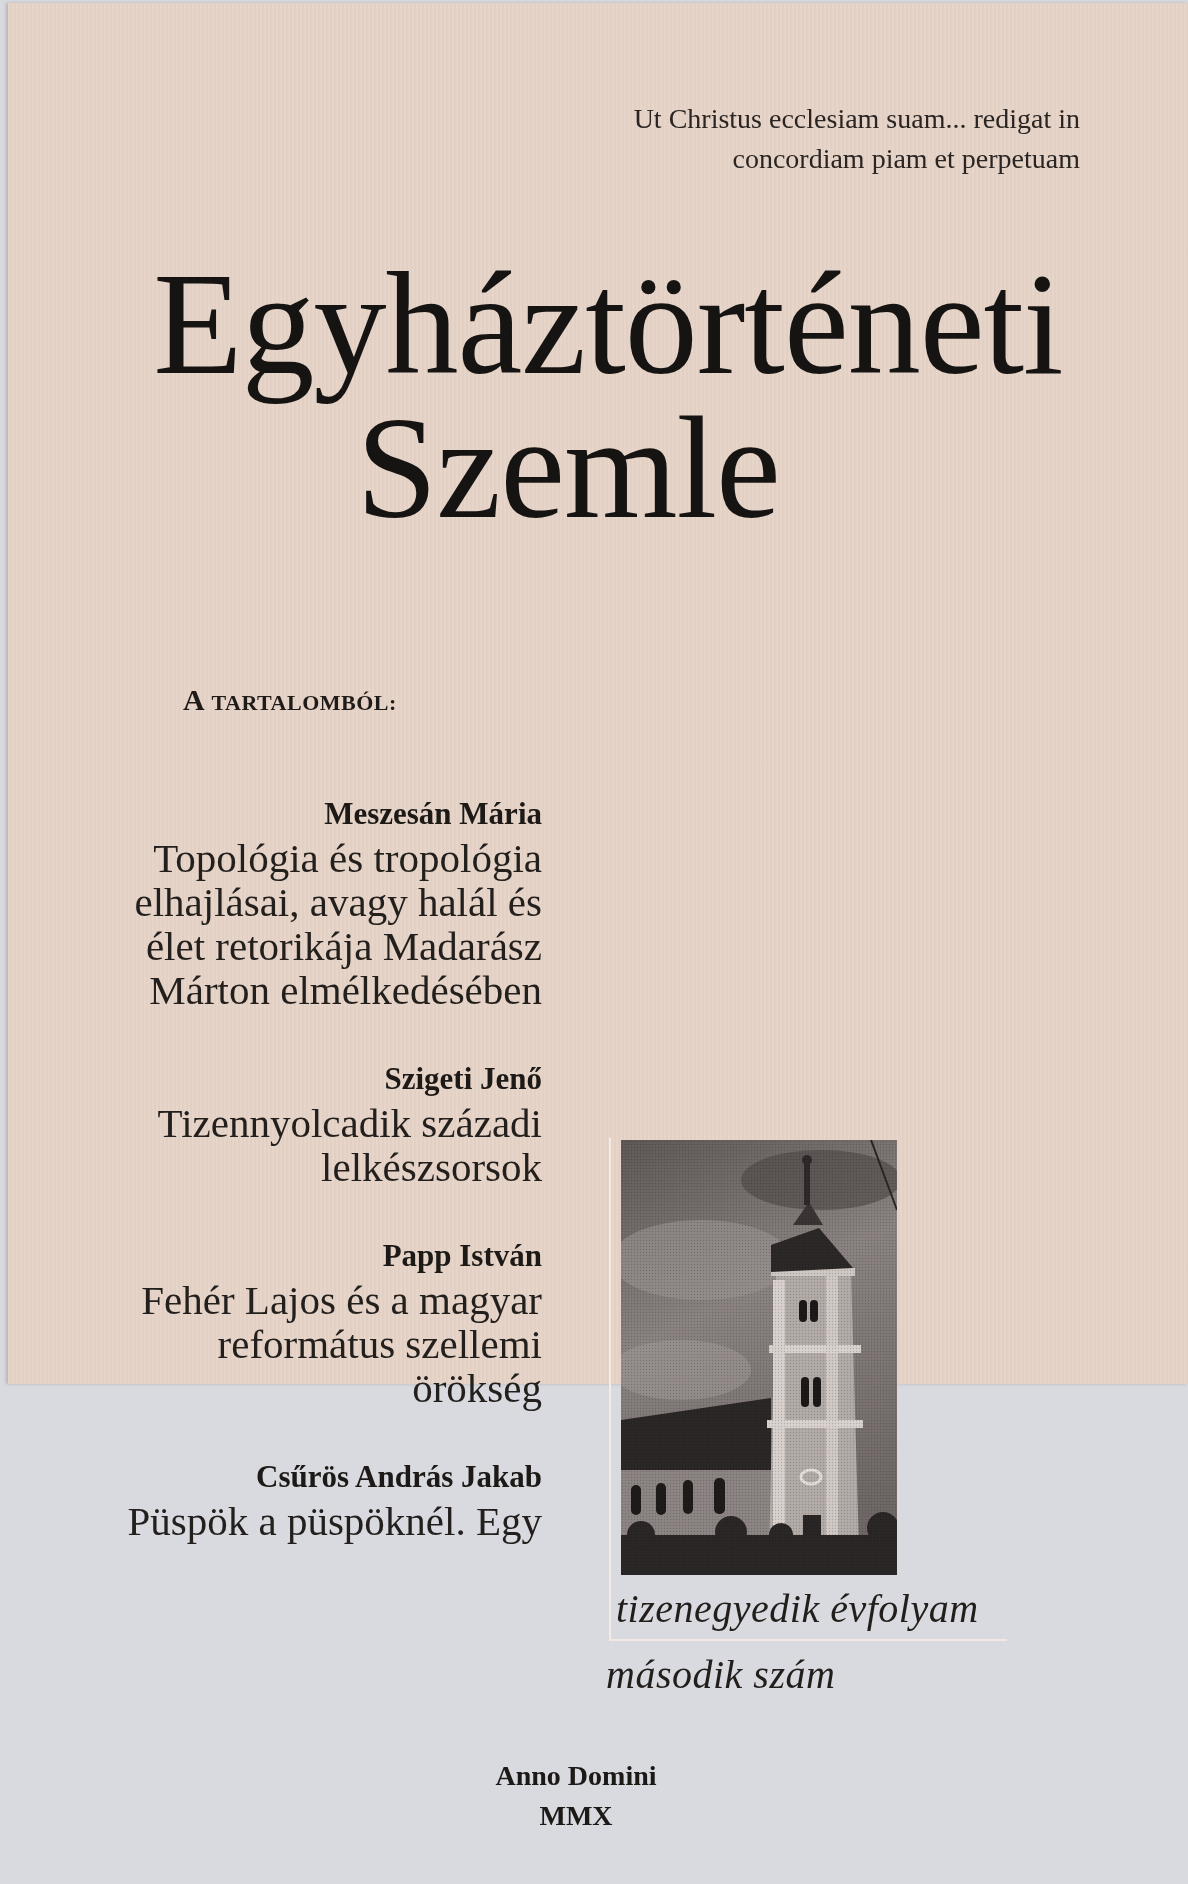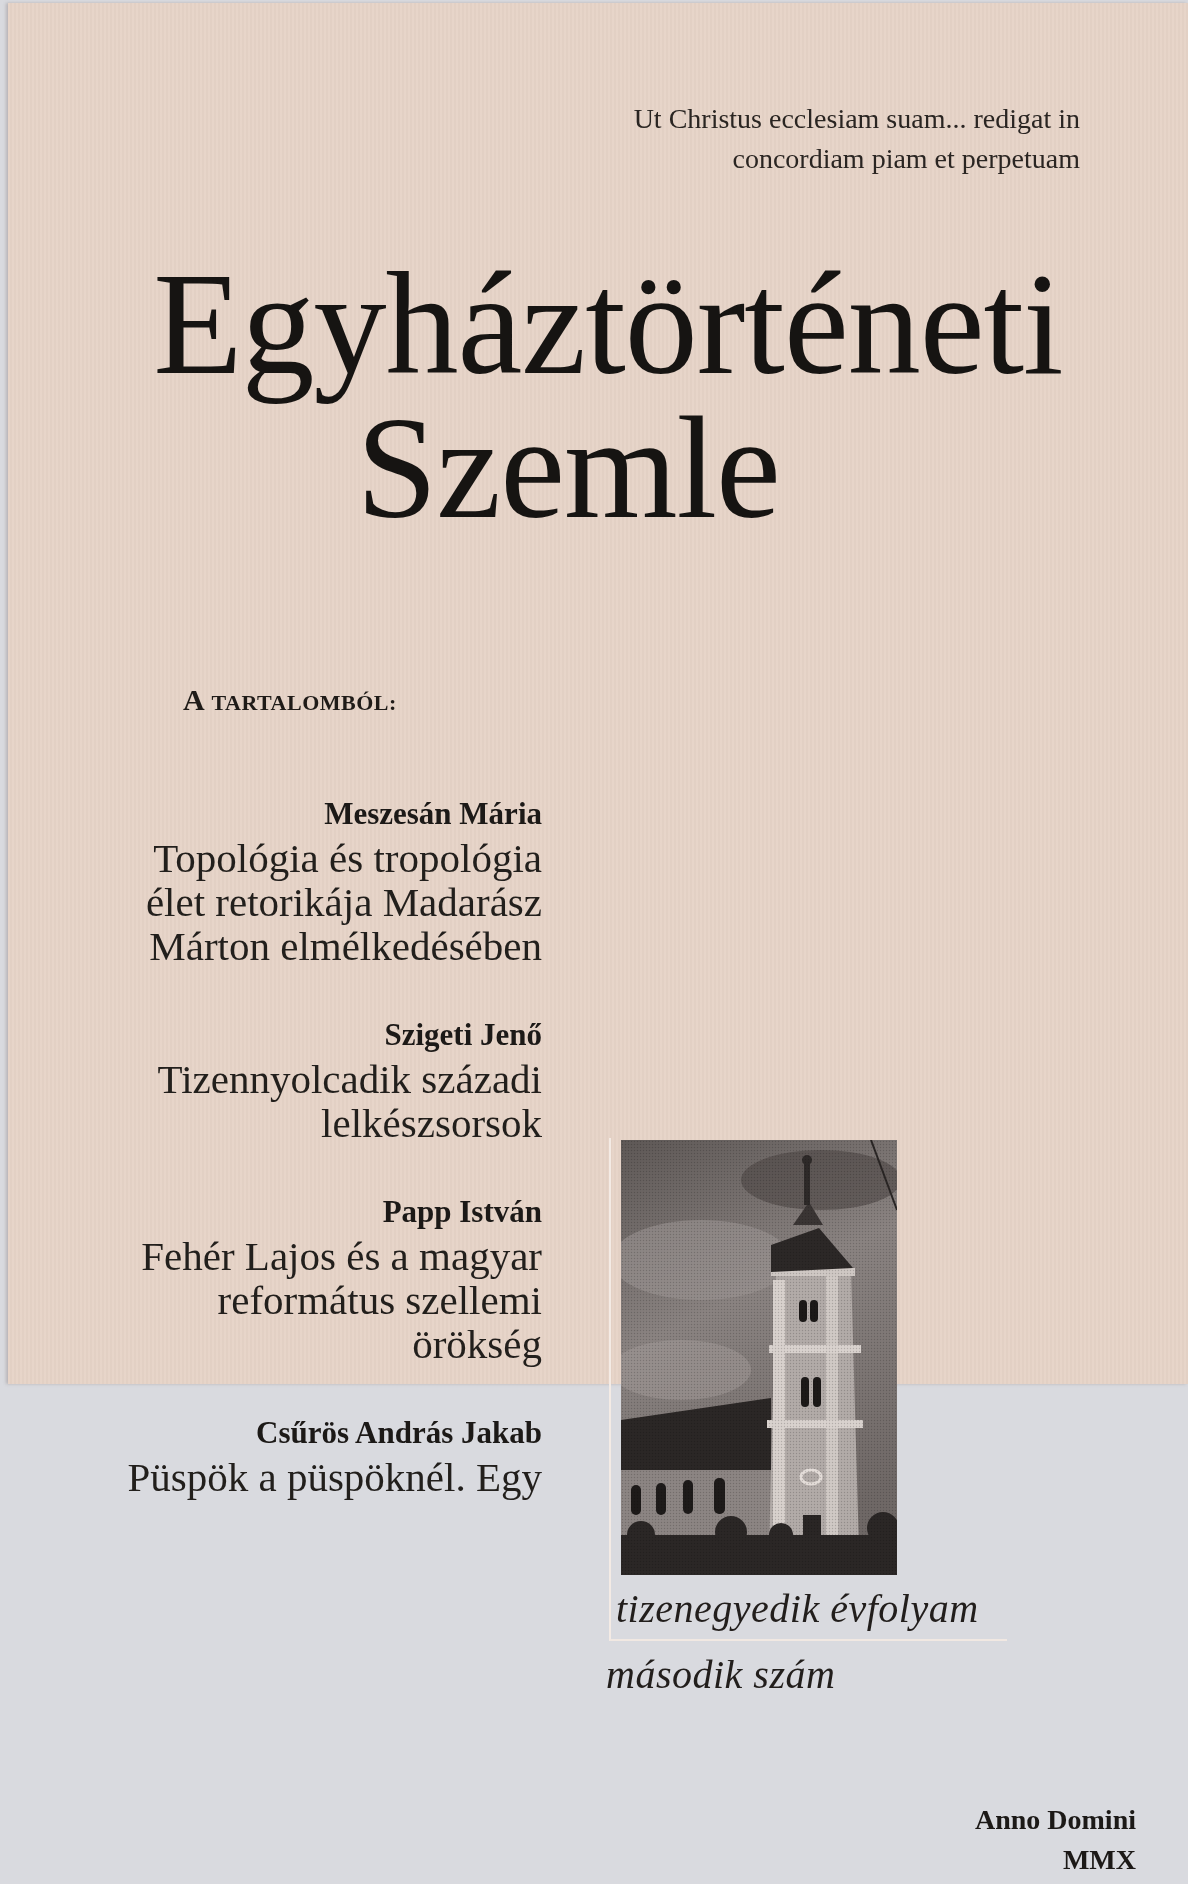--- a/index.html
+++ b/index.html
@@ -47,22 +47,22 @@
       background: #6a6362; overflow: hidden;
     }
     .photo svg { display: block; }
     .issue {
       position: absolute; left: 598px; font-style: italic;
       font-size: 40px; color: #221e1c; letter-spacing: 0.5px;
     }
     .issue.vol { top: 1582px; margin-left: 10px; }
     .issue.num { top: 1648px; }
     .colophon {
-      position: absolute; left: 0; width: 1120px; text-align: right;
-      font-weight: bold; font-size: 28px; line-height: 40px; color: #1c1917; margin-top: 44px;
+      position: absolute; left: 0; width: 1120px; text-align: center;
+      font-weight: bold; font-size: 28px; line-height: 40px; color: #1c1917;
     }
     .colophon.a { top: 1753px; left: 8px; }
     .colophon.b { top: 1793px; left: 8px; }
   </style>
 </head>
 <body>
 
 <div class="page">
 
   <div class="motto">
@@ -75,20 +75,21 @@
 
   <div class="toc-heading">
     <span>A</span>
     <span class="small">TARTALOMBÓL:</span>
   </div>
 
   <div class="toc">
     <div class="entry">
       <div class="author">Meszesán Mária</div>
       <div class="article">Topológia és tropológia</div>
+      <div class="article">elhajlásai, avagy halál és</div>
       <div class="article">élet retorikája Madarász</div>
       <div class="article">Márton elmélkedésében</div>
     </div>
     <div class="entry">
       <div class="author">Szigeti Jenő</div>
       <div class="article">Tizennyolcadik századi</div>
       <div class="article">lelkészsorsok</div>
     </div>
     <div class="entry">
       <div class="author">Papp István</div>

